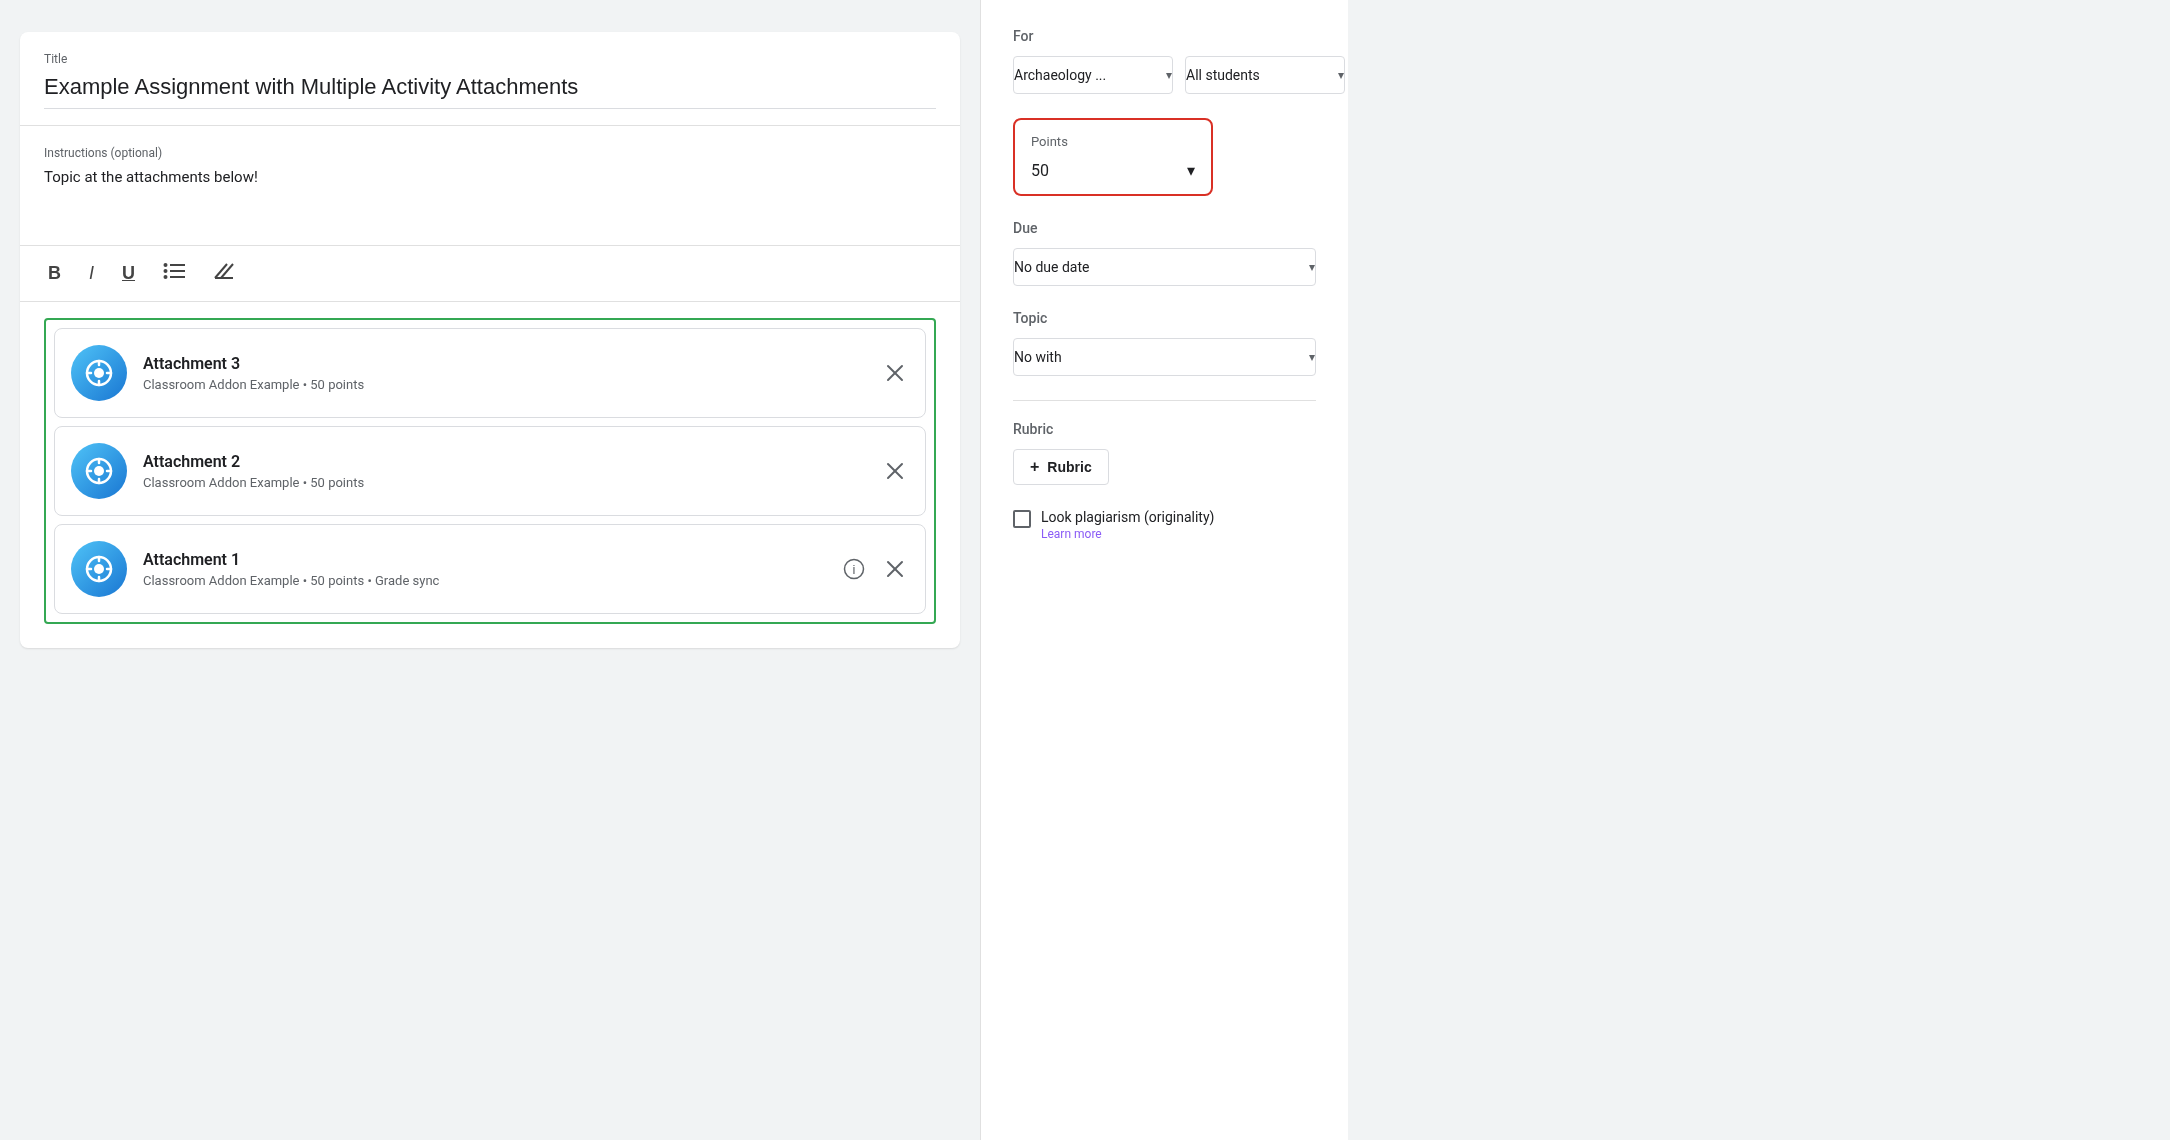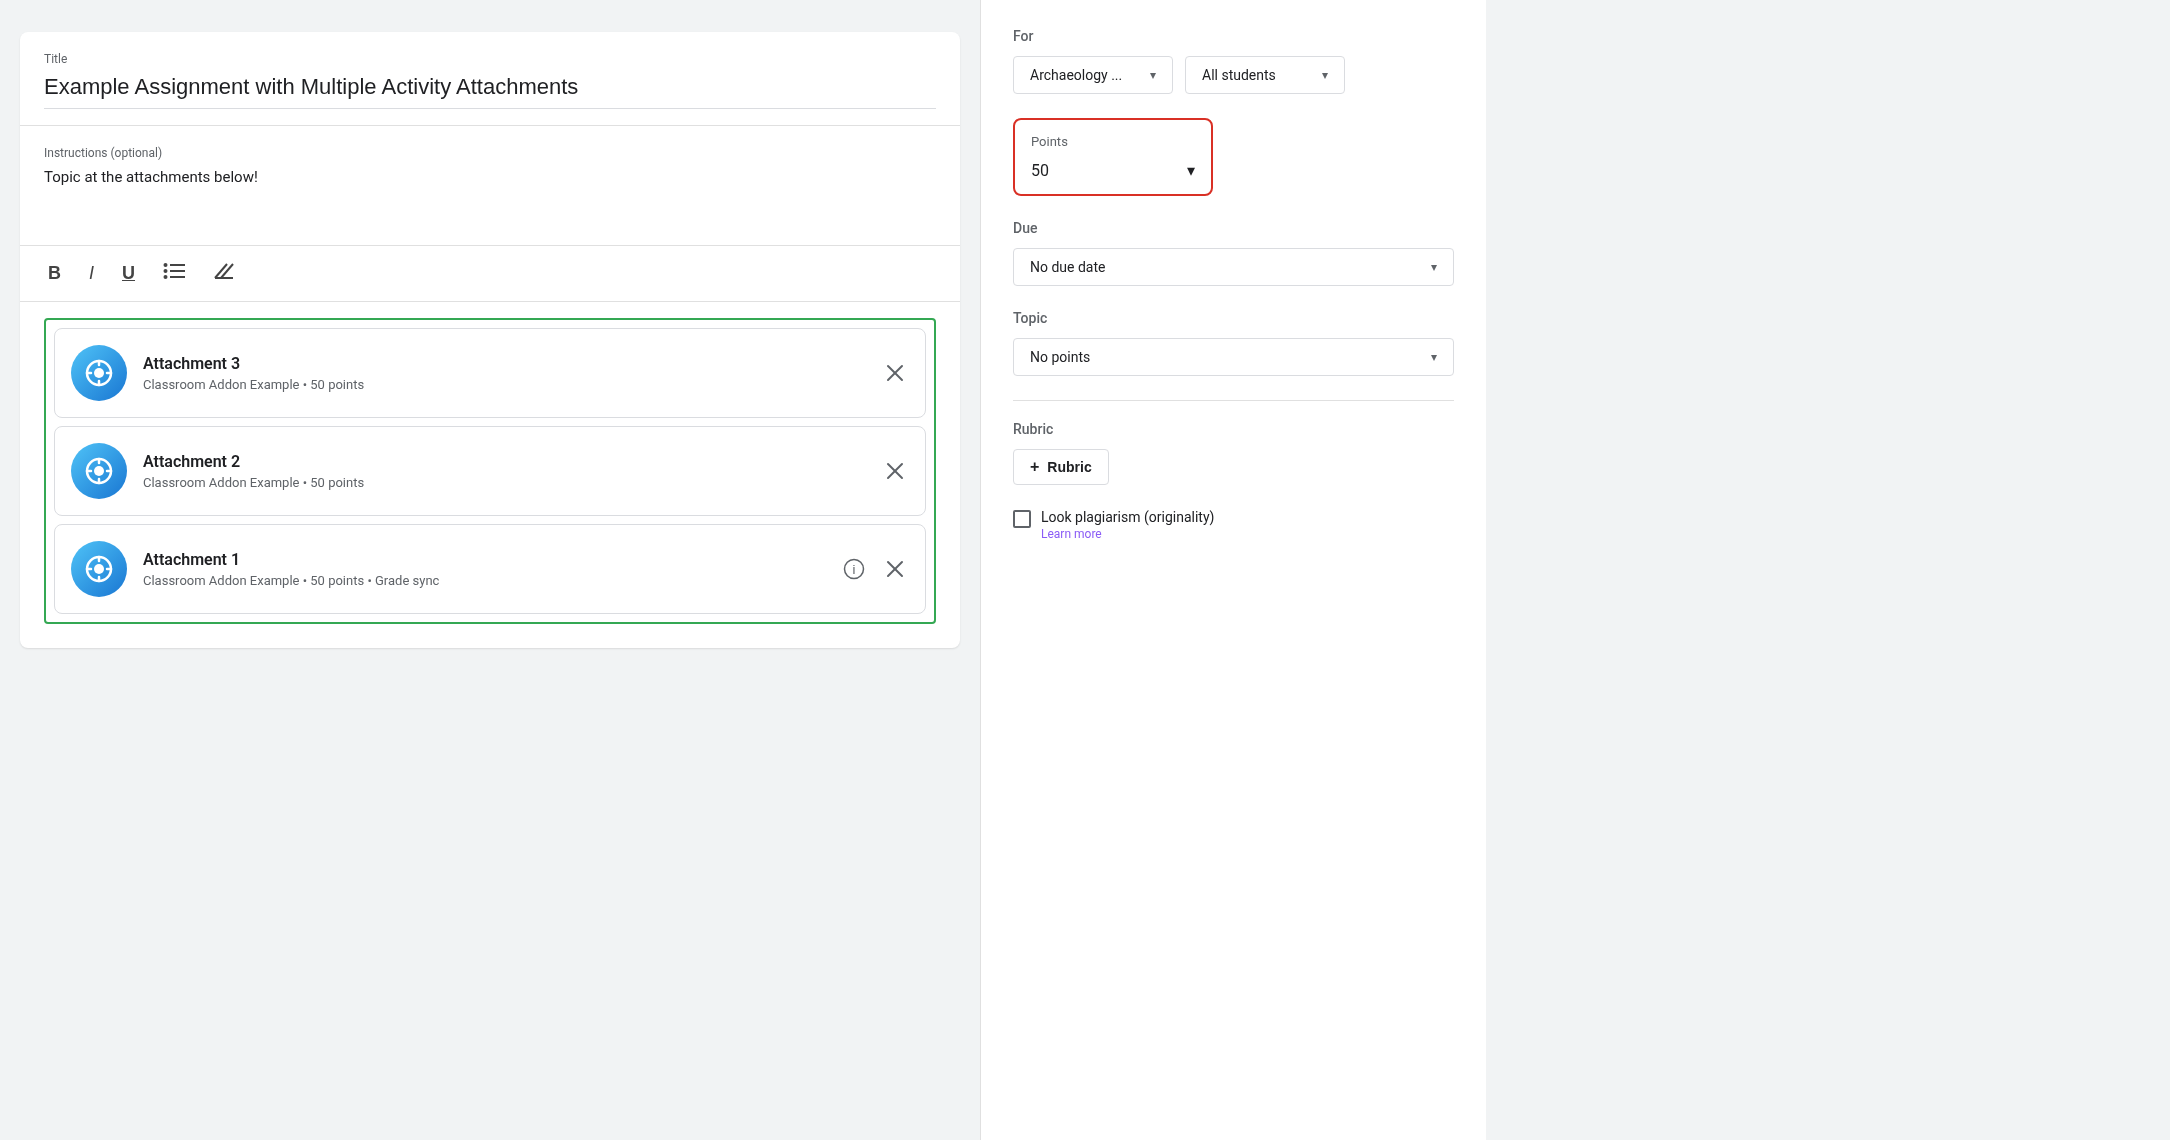--- a/index.html
+++ b/index.html
@@ -145,21 +145,21 @@
       font-size: 18px;
       padding: 4px;
       line-height: 1;
       display: flex;
       align-items: center;
       justify-content: center;
     }
 
     
     .sidebar {
-      width: 506px;
+      width: 368px;
       background: #fff;
       border-left: 1px solid #e0e0e0;
       padding: 28px 32px;
     }
 
     .sidebar-section {
       margin-bottom: 24px;
     }
 
     .sidebar-label {
@@ -172,21 +172,21 @@
     .dropdown-row {
       display: flex;
       gap: 12px;
       align-items: center;
     }
 
     .dropdown {
       display: flex;
       align-items: center;
       justify-content: space-between;
-      padding: 10px 16px;
+      padding: 10px 0;
       border: 1px solid #dadce0;
       border-radius: 4px;
       cursor: pointer;
       background: #fff;
       color: #202124;
       font-size: 14px;
       min-width: 160px;
     }
 
     .dropdown.full-width {
@@ -439,21 +439,21 @@
     <div class="sidebar-label">Due</div>
     <div class="dropdown full-width">
       <span>No due date</span>
       <span class="dropdown-chevron">▾</span>
     </div>
   </div>
 
   <div class="sidebar-section">
     <div class="sidebar-label">Topic</div>
     <div class="dropdown full-width">
-      <span>No points</span>
+      <span>No with</span>
       <span class="dropdown-chevron">▾</span>
     </div>
   </div>
 
   <div class="divider"></div>
 
   <div class="sidebar-section">
     <div class="sidebar-label">Rubric</div>
     <button class="rubric-btn">
       <span style="font-size:16px; font-weight:700;">+</span>

